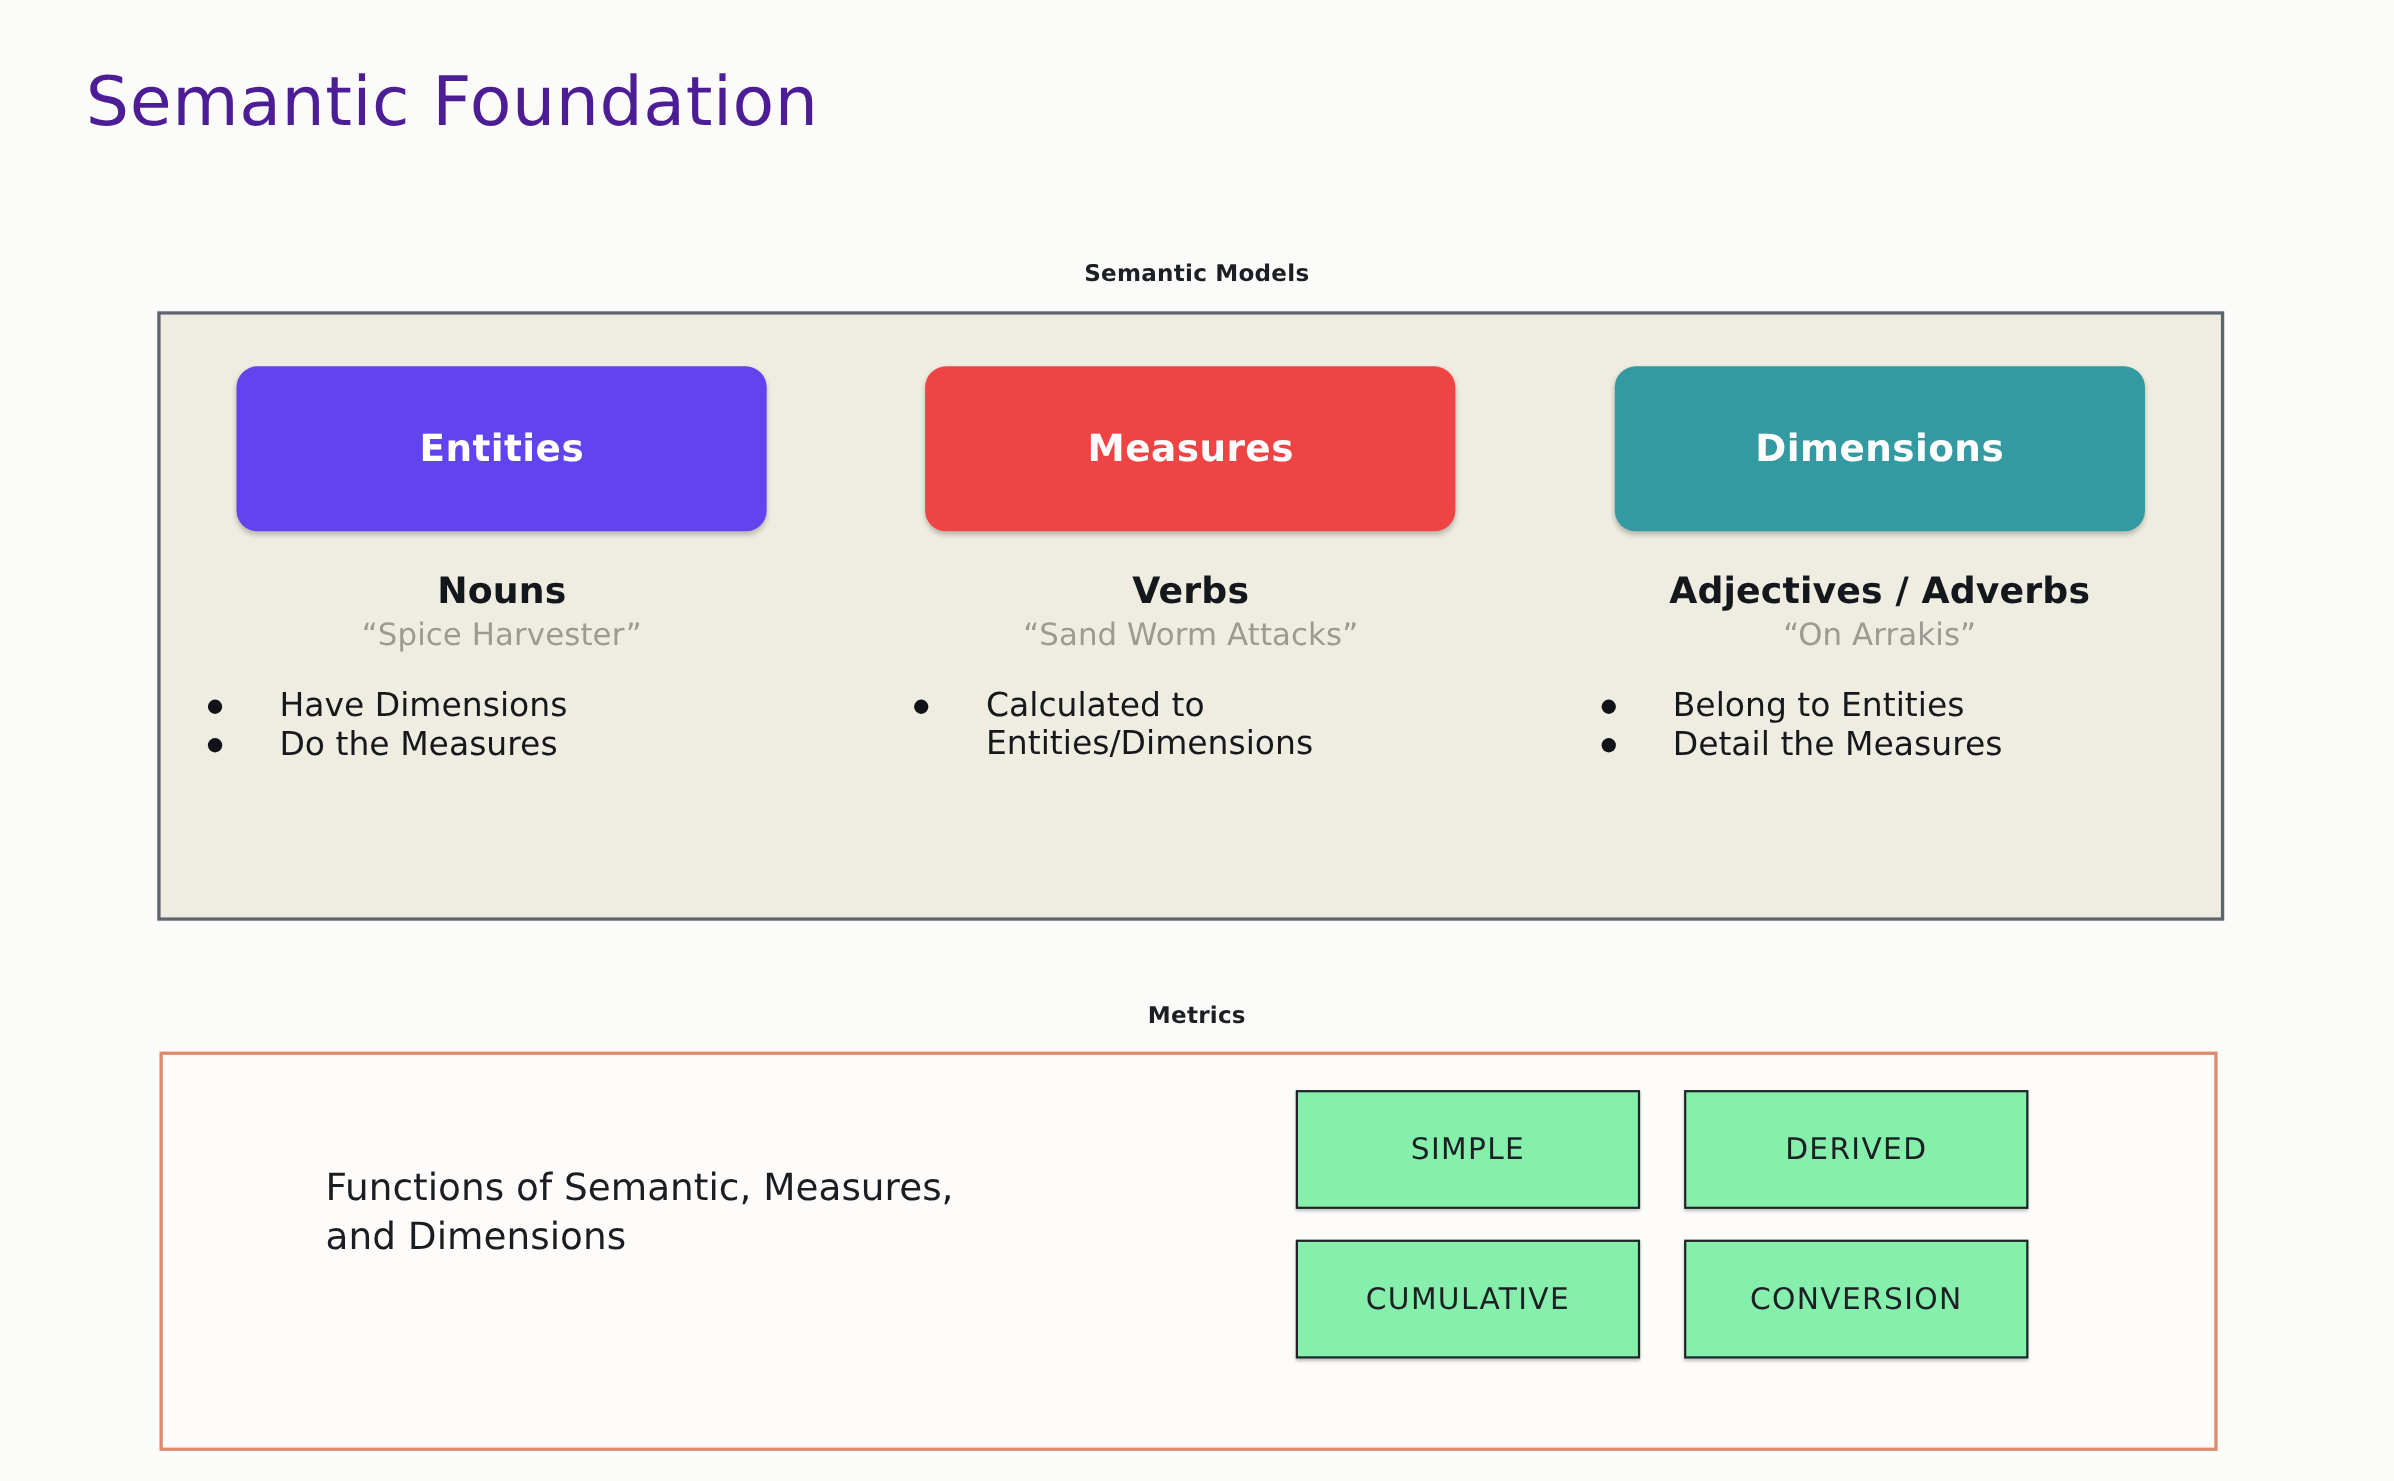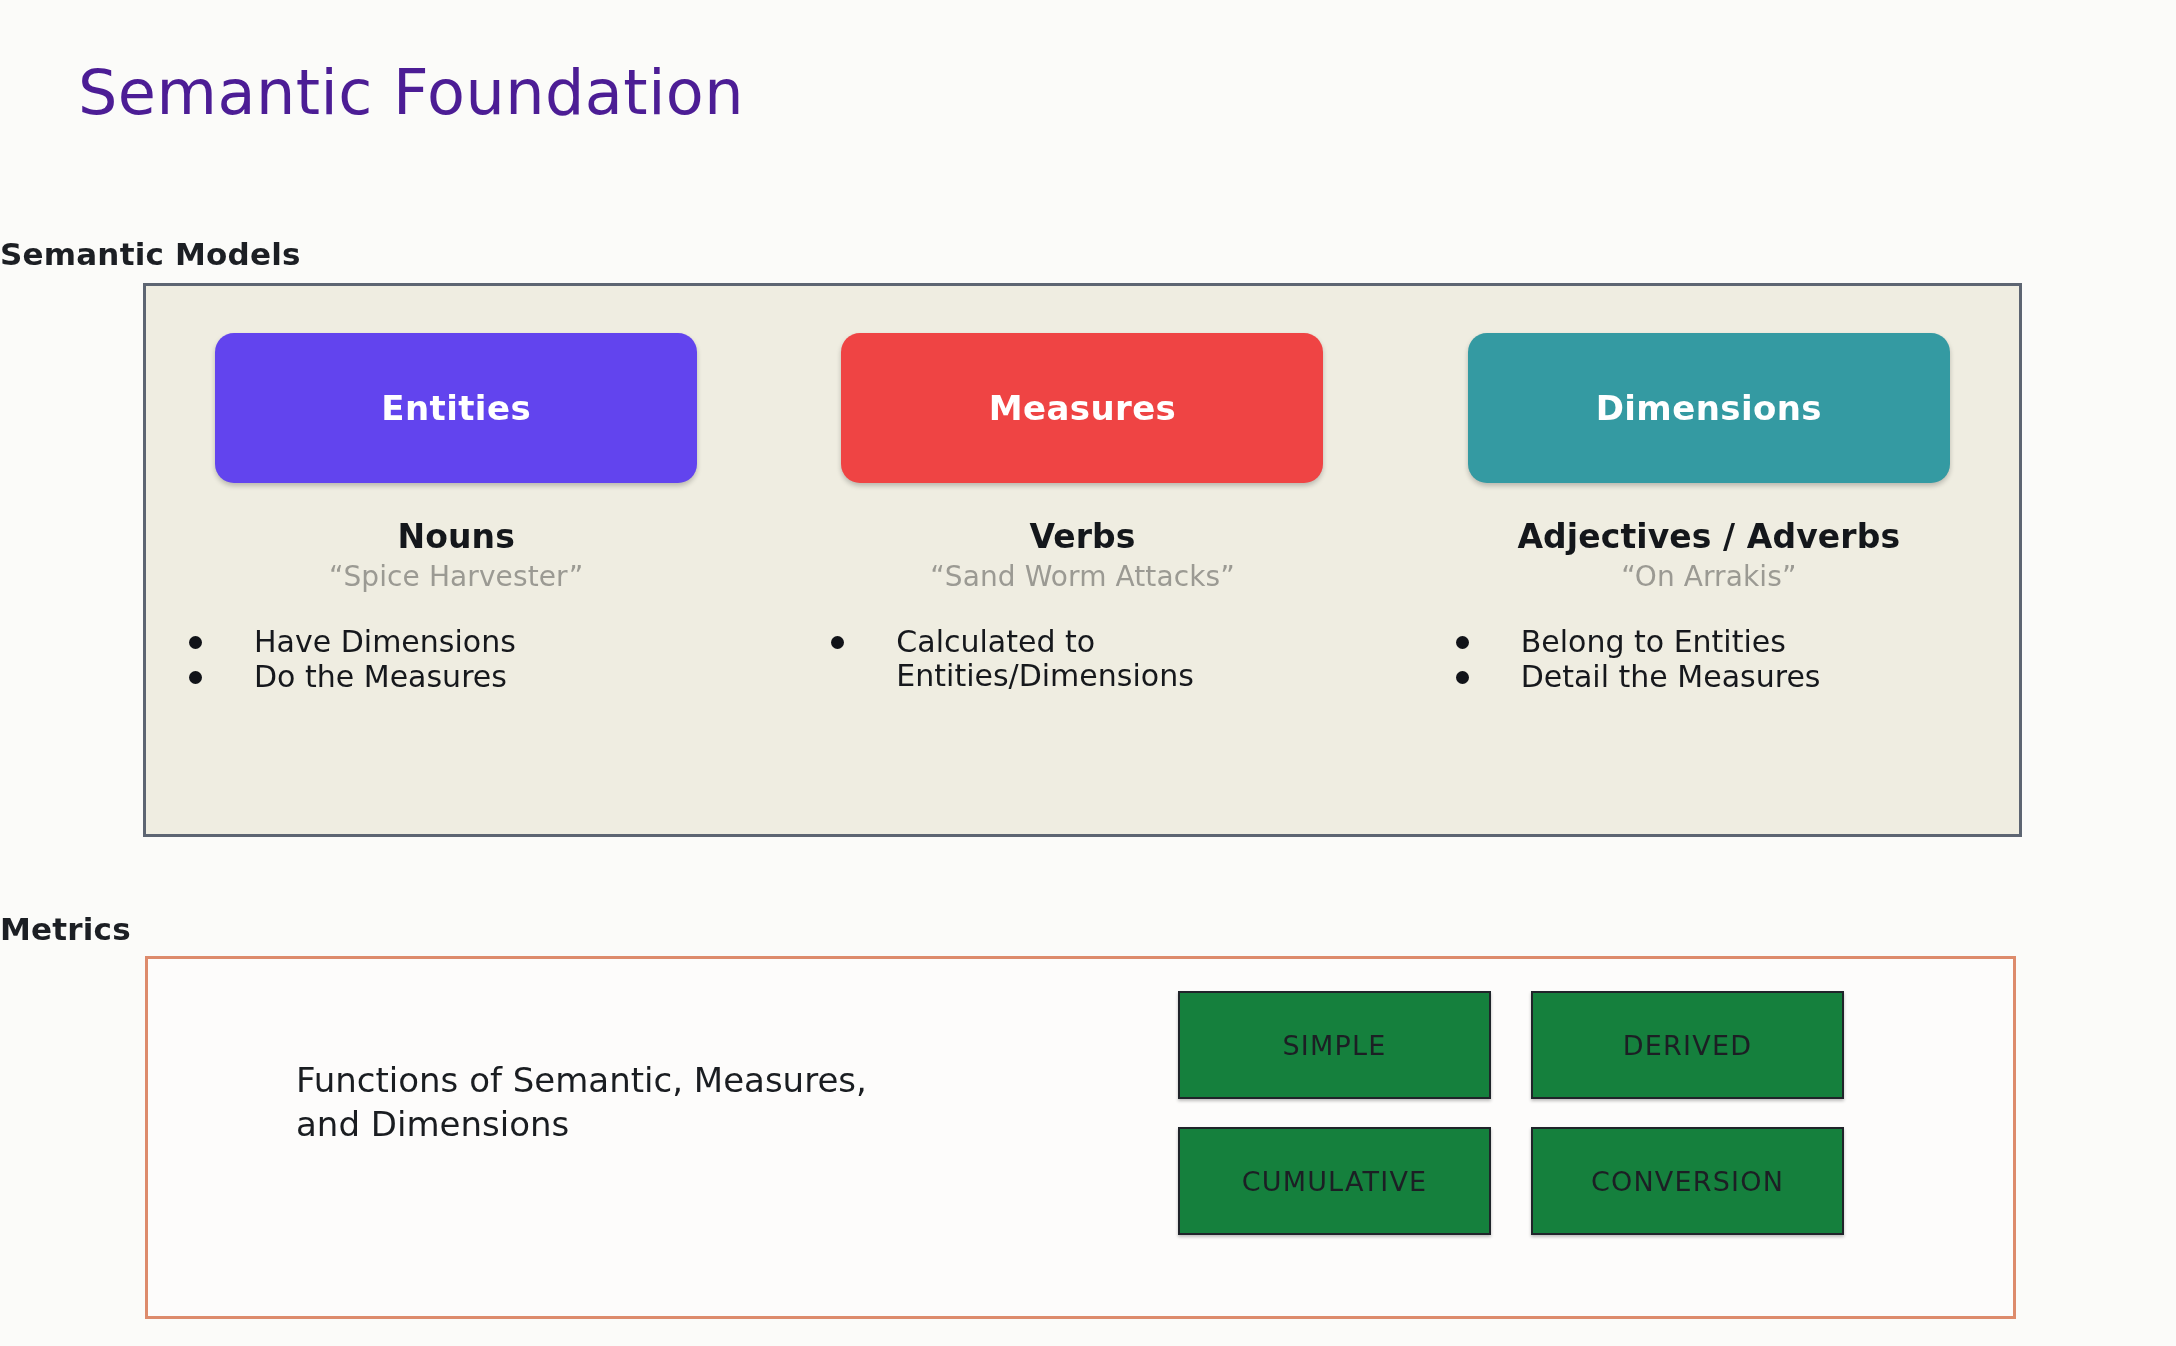--- a/index.html
+++ b/index.html
@@ -24,24 +24,24 @@
     font-weight: 400;
     color: #4c1d95;
     letter-spacing: 0.5px;
     line-height: 1;
     white-space: nowrap;
   }
 
   
   .section-caption {
     position: absolute;
-    font-size: 31px;
+    font-size: 21px;
     font-weight: bold;
     color: #1c1f24;
-    text-align: left;
+    text-align: center;
     letter-spacing: 0.2px;
     white-space: nowrap;
   }
   #semantic-models-caption {
     left: 0; right: 0;
     top: 236px;
   }
   #metrics-caption {
     left: 0; right: 0;
     top: 911px;
@@ -178,21 +178,21 @@
     left: 1030px;
     top: 32px;
     display: grid;
     grid-template-columns: 313px 313px;
     grid-template-rows: 108px 108px;
     column-gap: 40px;
     row-gap: 28px;
   }
   .metric-box {
     border: 2px solid #20242a;
-    background: #15803d;
+    background: #86efac;
     display: flex;
     align-items: center;
     justify-content: center;
     box-shadow: 0 2px 3px rgba(0,0,0,0.25);
     box-sizing: border-box;
   }
   .metric-box-label {
     font-size: 27px;
     color: #1c1f24;
     letter-spacing: 1.2px;

